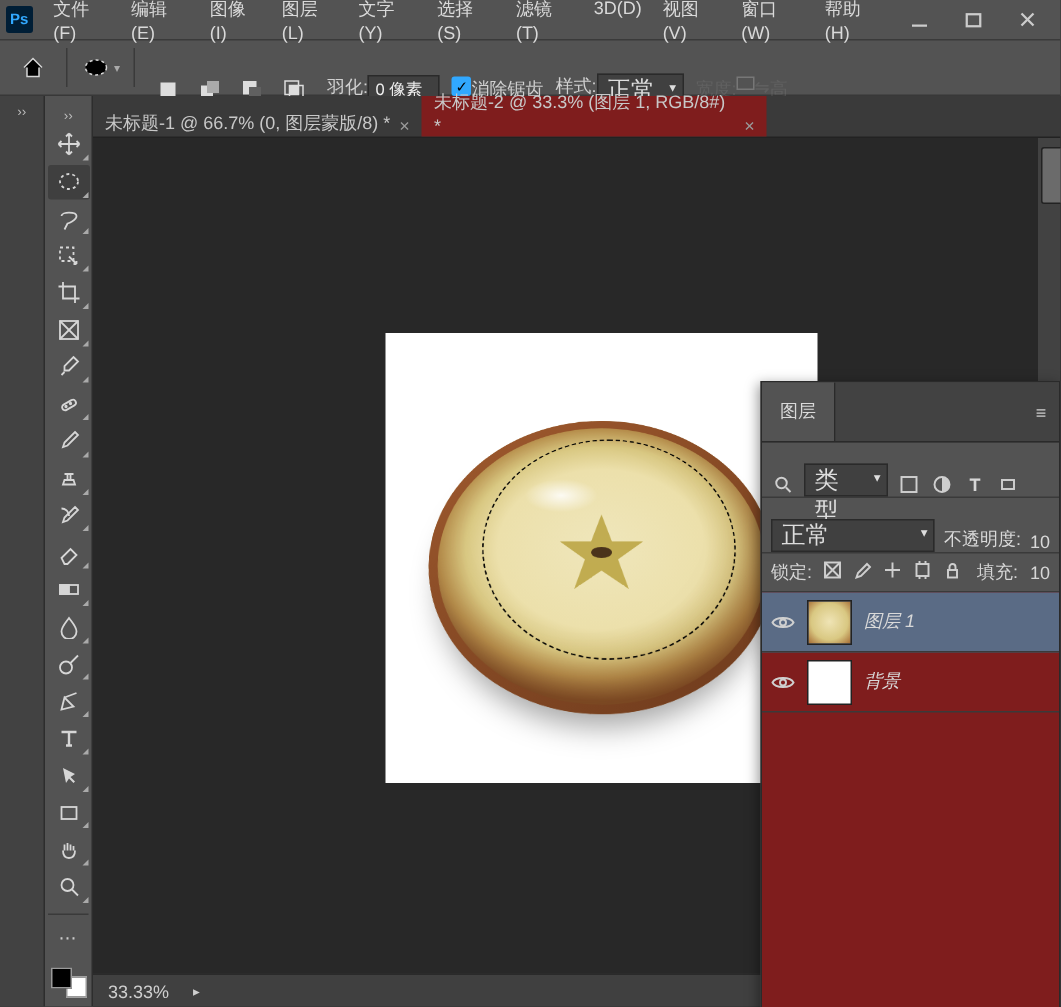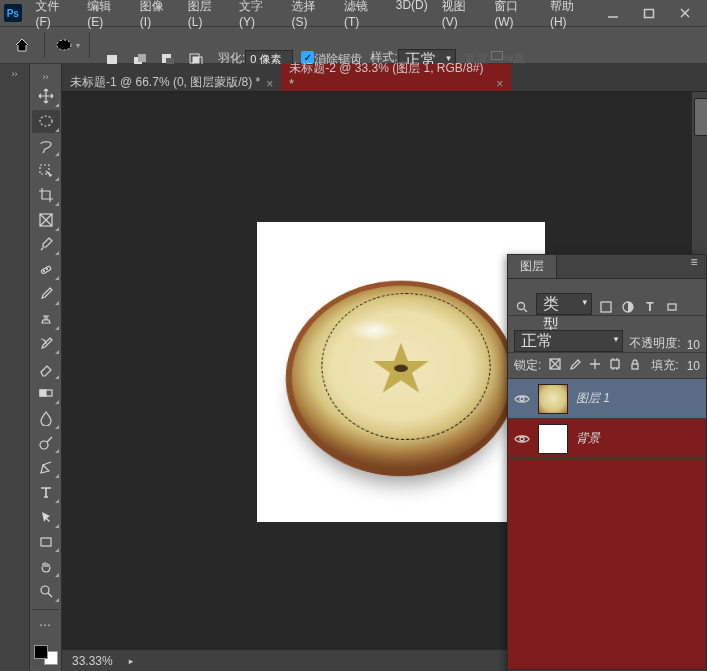--- a/index.html
+++ b/index.html
@@ -71,21 +71,21 @@
 
   .statusbar-doc { height:22px; background:#404040; display:flex; align-items:center; padding:0 10px; gap:14px; color:#cfcfcf; border-top:1px solid #2a2a2a; }
   .status-caret { margin-left:2px; font-size:9px; }
 
   
   .vscroll { position:absolute; right:0; top:28px; bottom:22px; width:15px; background:#424242; }
   .vscroll .thumb { position:absolute; left:2px; right:2px; top:6px; height:38px; background:#6b6b6b; border-radius:2px; }
 
   
   .layers-panel { position:absolute; right:0; top:190px; width:200px; background:#535353; border:1px solid #2a2a2a; box-shadow:-2px 2px 8px rgba(0,0,0,.4); z-index:10; }
-  .panel-tabs { height:24px; display:flex; align-items:flex-start; background:#424242; border-bottom:1px solid #2a2a2a; }
+  .panel-tabs { height:40px; display:flex; align-items:center; background:#424242; border-bottom:1px solid #2a2a2a; }
   .panel-tab { padding:0 12px; height:100%; display:flex; align-items:center; border-right:1px solid #2a2a2a; background:#535353; }
   .panel-menu { margin-left:auto; width:24px; text-align:center; color:#ccc; }
   .panel-row { height:37px; display:flex; align-items:flex-end; padding:0 6px; gap:6px; border-bottom:1px solid #3a3a3a; }
   .panel-row .icon-sm { width:16px; height:16px; display:flex; align-items:center; justify-content:center; color:#d6d6d6; }
   .panel-row .ob-select { flex:1; }
   .panel-svg { stroke:#cfcfcf; stroke-width:1.3; fill:none; }
   .lock-row { height:26px; display:flex; align-items:center; padding:0 6px; gap:8px; border-bottom:1px solid #3a3a3a; color:#d6d6d6; }
   .layer-list { background:#7f1d1d;font-style:italic; }
   .layer { height:40px; display:flex; align-items:center; padding:0 6px; gap:8px; border-bottom:1px solid #3a3a3a; }
   .layer.sel { background:#5a6b85; }

